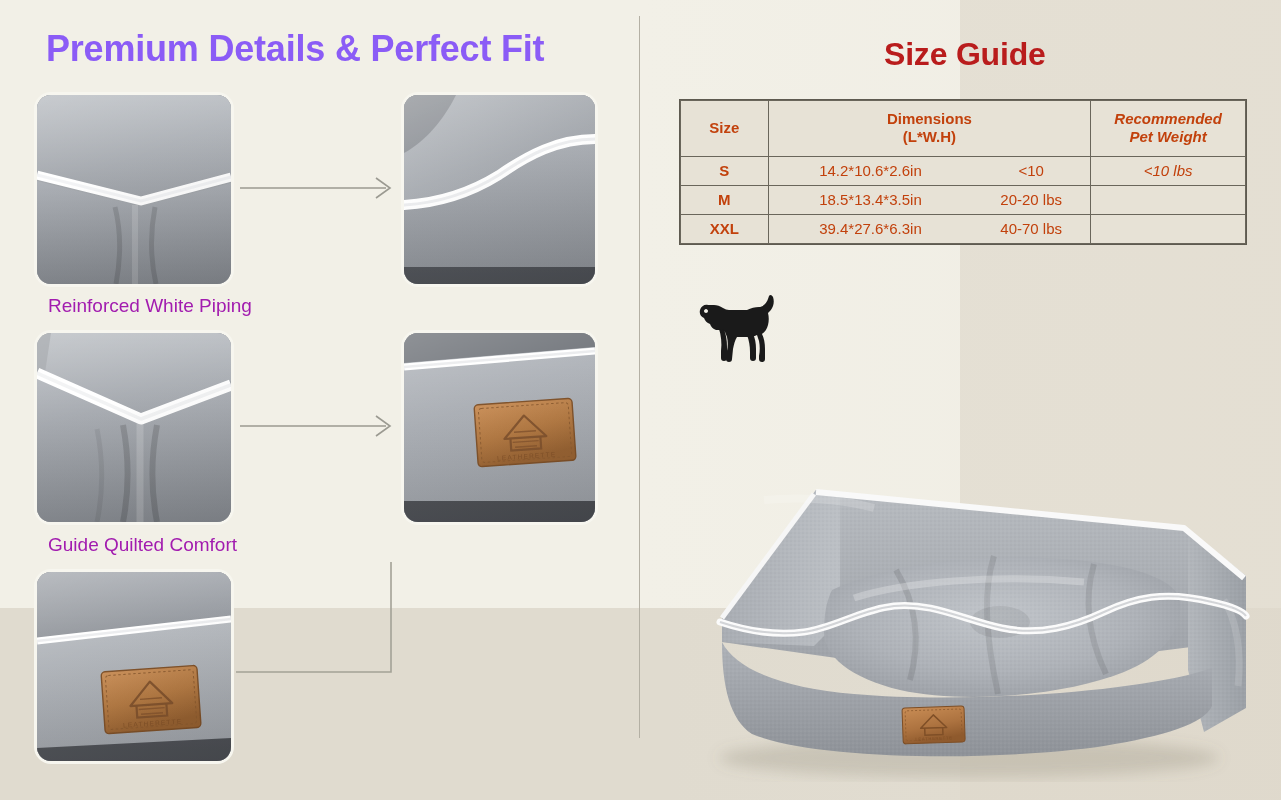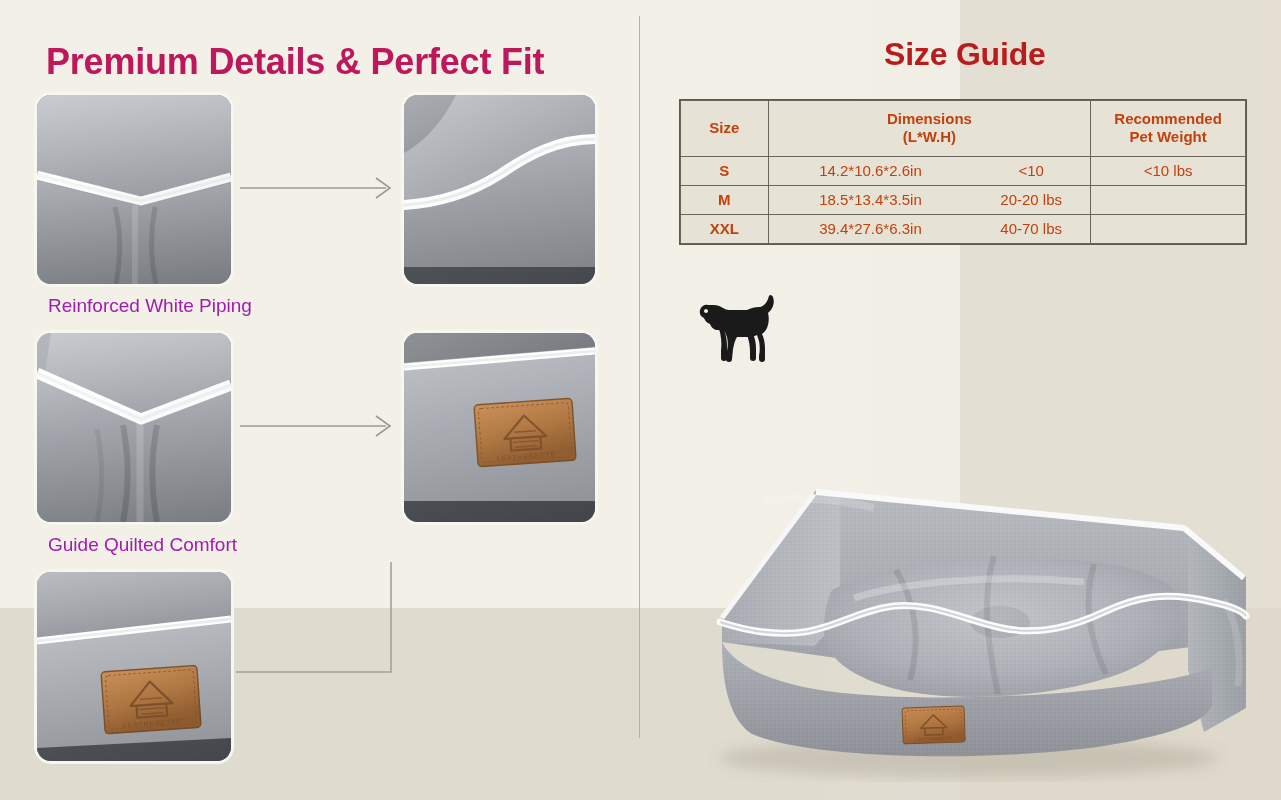--- a/index.html
+++ b/index.html
@@ -39,22 +39,22 @@
     pointer-events: none;
   }
 
   .divider-v {
     position: absolute; left: 639px; top: 16px; width: 1px; height: 722px;
     background: #b4b0a4;
   }
 
   
   .h-left {
-    position: absolute; left: 46px; top: 41px;
-    font-size: 36px; font-weight: 700; color: #be185d;
+    position: absolute; left: 46px; top: 28px;
+    font-size: 36px; font-weight: 700; color: #8b5cf6;
     letter-spacing: -0.2px; white-space: nowrap;
   }
   .h-right {
     position: absolute; left: 884px; top: 36px;
     font-size: 32px; font-weight: 700; color: #b91c1c;
     letter-spacing: -0.2px; white-space: nowrap;
   }
 
   
   .card {
@@ -106,21 +106,21 @@
     text-align: center;
     line-height: 1.22;
   }
   .size-table thead th {
     font-weight: 700; font-size: 15px; padding: 9px 6px;
     background: #e7e2d6;
   }
   .col-size   { width: 88px; font-weight: 700; }
   .col-dim    { width: 218px; }
   .col-wt     { width: 130px; }
-  .col-rec    { width: 152px; }
+  .col-rec    { width: 152px; font-style: italic; }
   .cell-dim   { text-align: center; border-right: none !important; margin-top: 48px; }
   .cell-wt    { text-align: center; border-left: none !important; }
   td.col-size { font-weight: 700; }
 
   
   .dog { position: absolute; left: 697px; top: 291px; }
 
   
   .hero { position: absolute; left: 664px; top: 470px; width: 610px; height: 312px; }
 </style>

